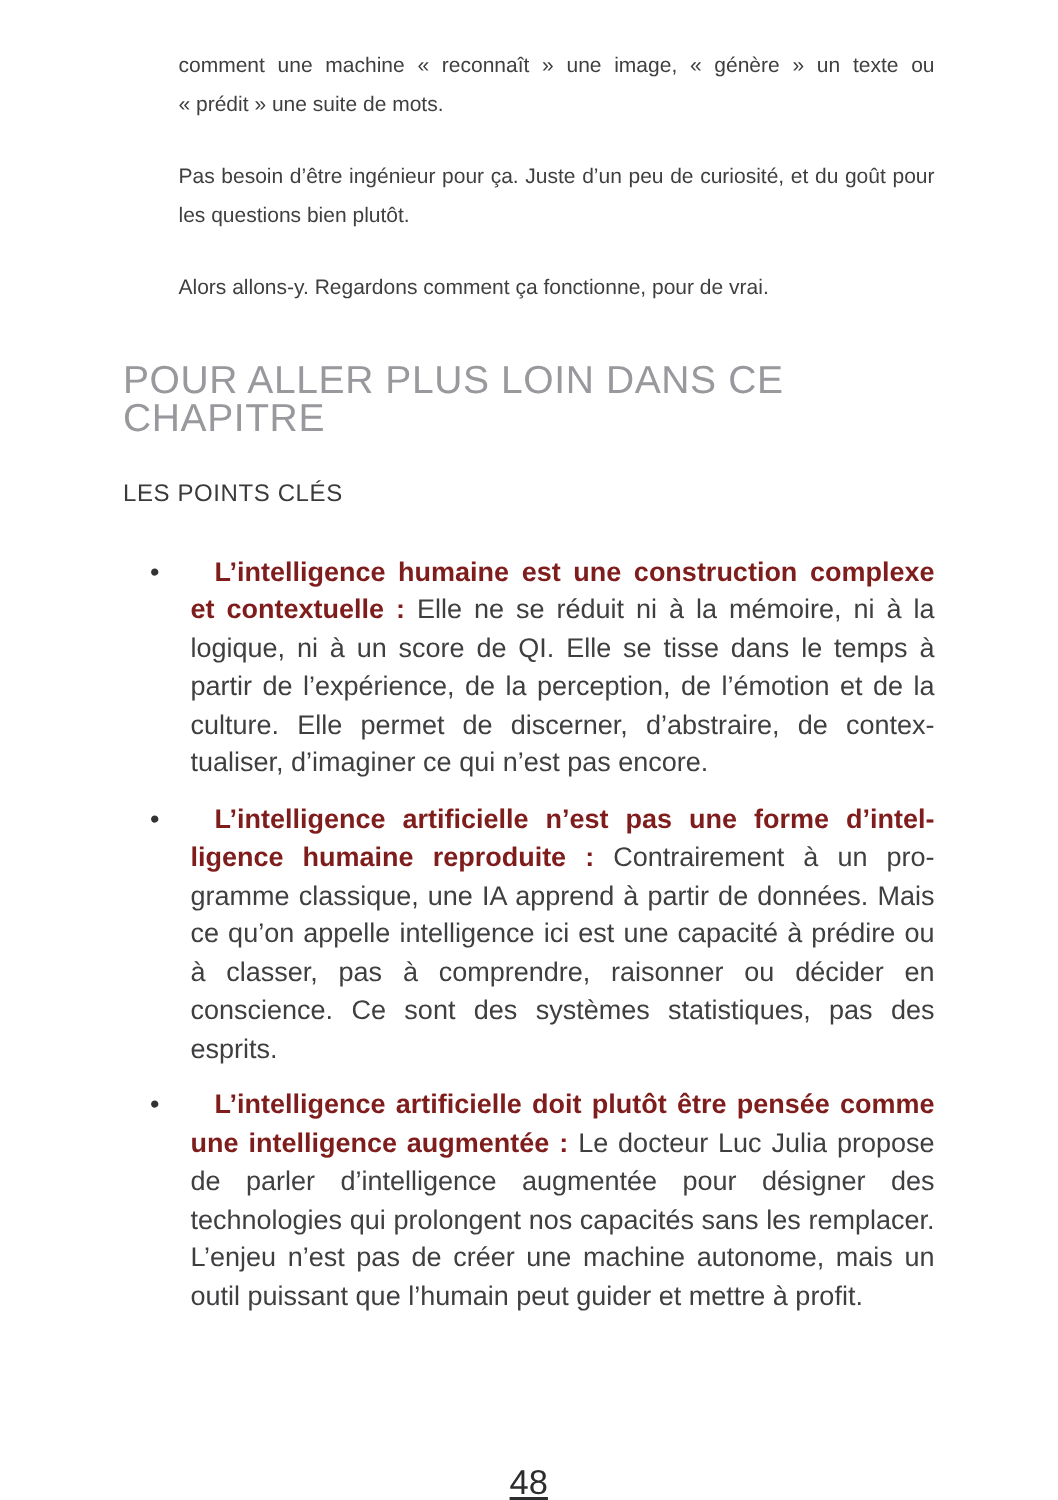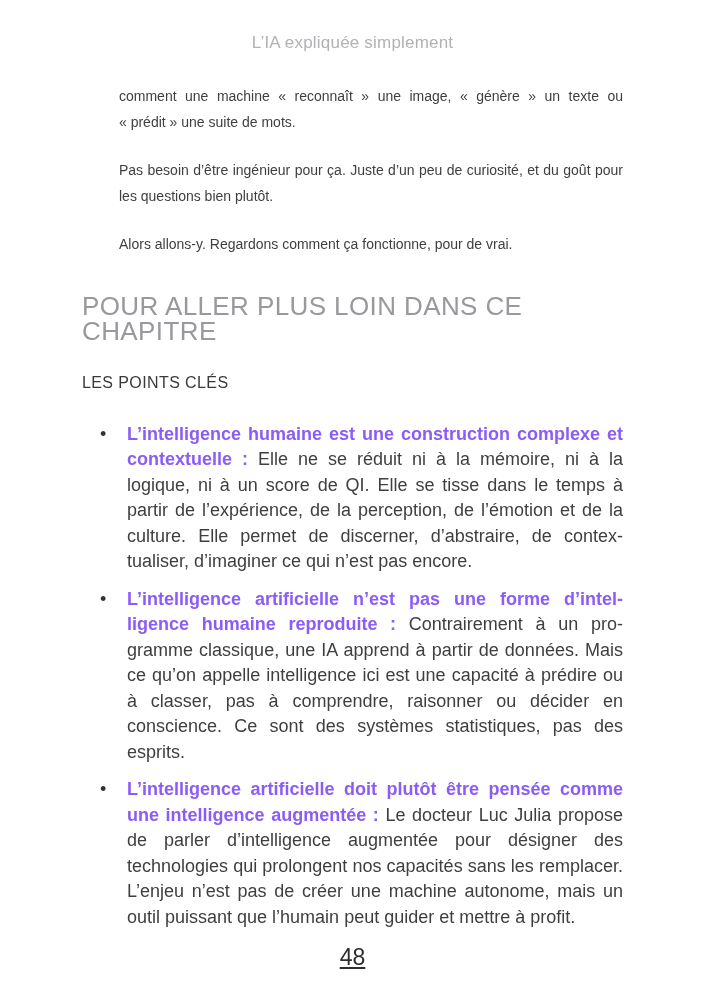--- a/index.html
+++ b/index.html
@@ -73,41 +73,41 @@
   ul.key-points li::before {
     content: "\2022";
     position: absolute;
     left: -27px;
     top: 0;
     color: #333335;
     font-size: 18px;
   }
   ul.key-points .lead {
     font-weight: 700;
-    color: #8b5cf6;
+    color: #7f1d1d;
+    margin-left: 16px;
   }
   .page-number {
     position: absolute;
     left: 0;
     right: 0;
     bottom: 30px;
     text-align: center;
     font-size: 23px;
     line-height: 26px;
     color: #2d2d2f;
     font-weight: 400;
     text-decoration: underline;
   }
 </style>
 </head>
 <body>
 
 <div class="page">
 
-  <div class="running-header">L’IA expliquée simplement</div>
 
   <main class="content">
 
     <p class="body-par first">comment une machine «&nbsp;reconnaît&nbsp;» une image, «&nbsp;génère&nbsp;» un texte ou «&nbsp;prédit&nbsp;» une suite de mots.</p>
 
     <p class="body-par">Pas besoin d’être ingénieur pour ça. Juste d’un peu de curiosité, et du goût pour les questions bien plutôt.</p>
 
     <p class="body-par">Alors allons-y. Regardons comment ça fonctionne, pour de vrai.</p>
 
     <h2 class="section-heading">POUR ALLER PLUS LOIN DANS CE CHAPITRE</h2>

